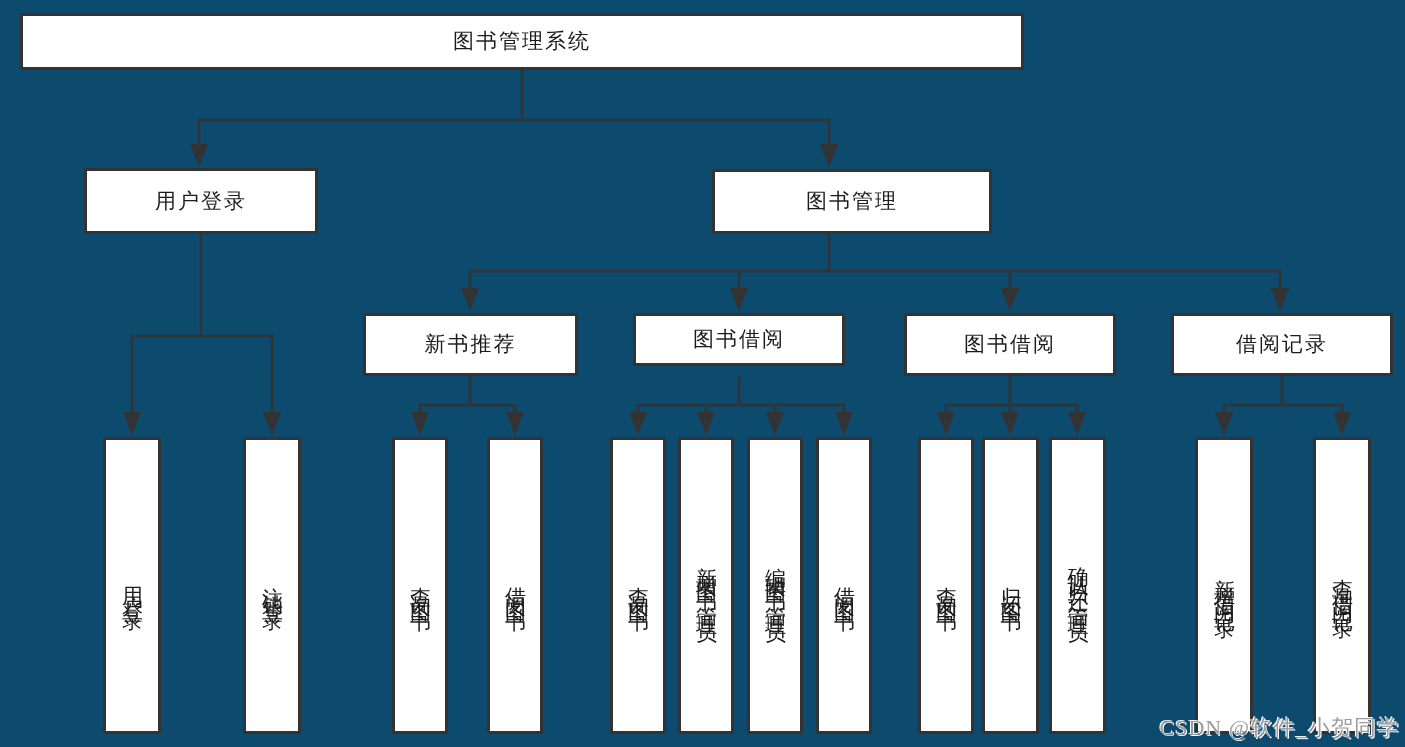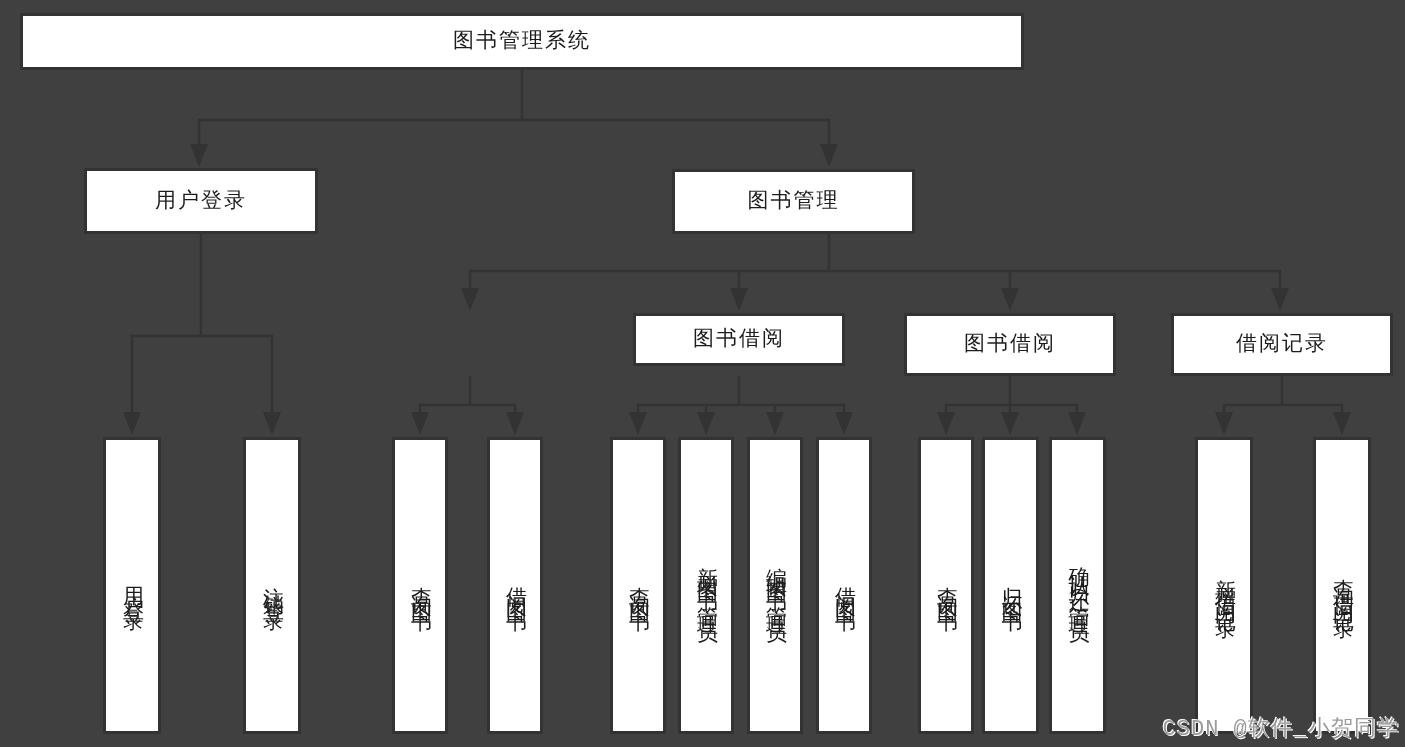--- a/index.html
+++ b/index.html
@@ -1,18 +1,18 @@
 <!DOCTYPE html>
 <html><head>
 <meta charset="utf-8">
 <style>
   html, body { margin:0; padding:0; background:#ffffff; }
   .canvas {
-    position:relative; width:1405px; height:747px; background:#404040;
-    font-family:Liberation Mono, monospace; overflow:hidden;
+    position:relative; width:1405px; height:747px; background:#0c4a6e;
+    font-family:Liberation Serif, serif; overflow:hidden;
   }
   svg.connectors { position:absolute; left:0; top:0; width:1405px; height:747px; }
   .node, .vnode {
     position:absolute; box-sizing:border-box;
     border:3px solid #333333; background:#ffffff;
     display:flex; align-items:center; justify-content:center;
     color:#1c1c1c; font-size:21px; line-height:1;
   }
   .node { letter-spacing:2px; }
   .vnode {
@@ -77,22 +77,23 @@
     <g>
       <path d="M1282 376 L1282 405 M1224 414 L1224 405 L1342 405 L1342 414"></path>
       <polygon points="1215,412 1233,412 1224,435" fill="#333333" stroke="none"></polygon>
       <polygon points="1333,412 1351,412 1342,435" fill="#333333" stroke="none"></polygon>
     </g>
   </svg>
 
   <div class="node" style="left:20px;top:13px;width:1004px;height:57px">图书管理系统</div>
 
   <div class="node" style="left:84px;top:168px;width:234px;height:66px">用户登录</div>
-  <div class="node" style="left:672px;top:169px;width:243px;height:65px">图书管理</div>
+  <div class="node" style="left:712px;top:169px;width:280px;height:65px">图书管理</div>
 
+  <div class="node" style="left:363px;top:313px;width:215px;height:63px">新书推荐</div>
   <div class="node" style="left:633px;top:313px;width:212px;height:53px">图书借阅</div>
   <div class="node" style="left:904px;top:313px;width:212px;height:63px">图书借阅</div>
   <div class="node" style="left:1171px;top:313px;width:222px;height:63px">借阅记录</div>
 
   <div class="vnode" style="left:103px;width:58px">用户登录</div>
   <div class="vnode" style="left:243px;width:58px">注销登录</div>
 
   <div class="vnode" style="left:392px;width:56px">查询图书</div>
   <div class="vnode" style="left:487px;width:56px">借阅图书</div>
 

